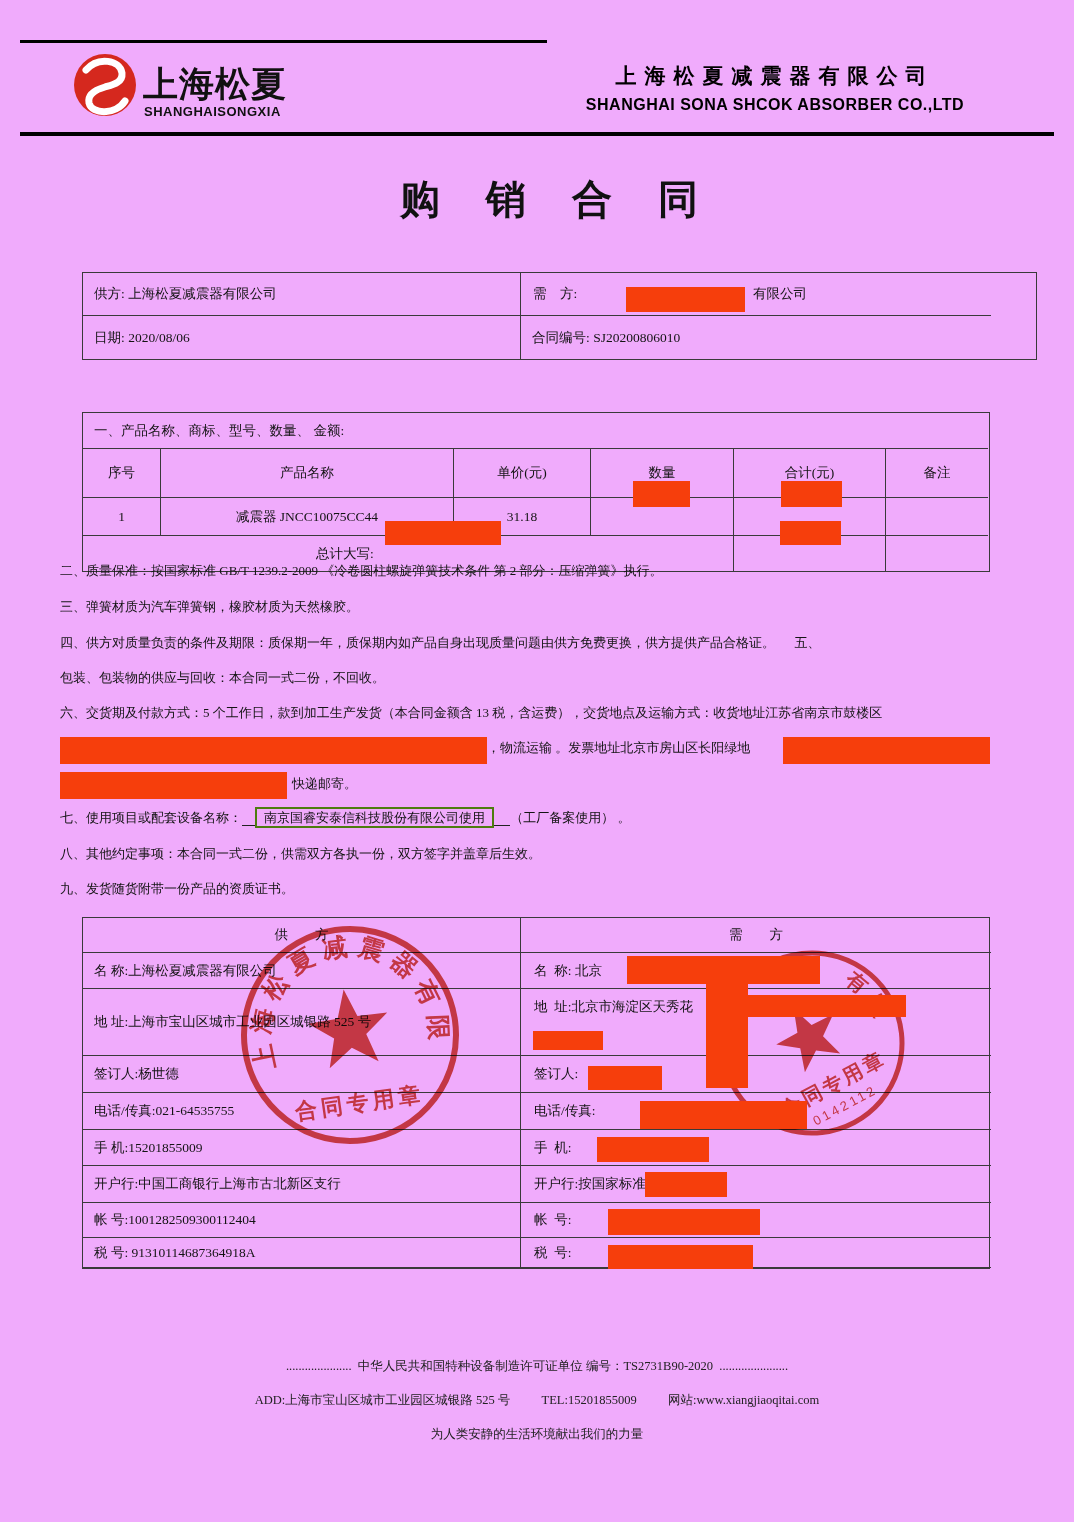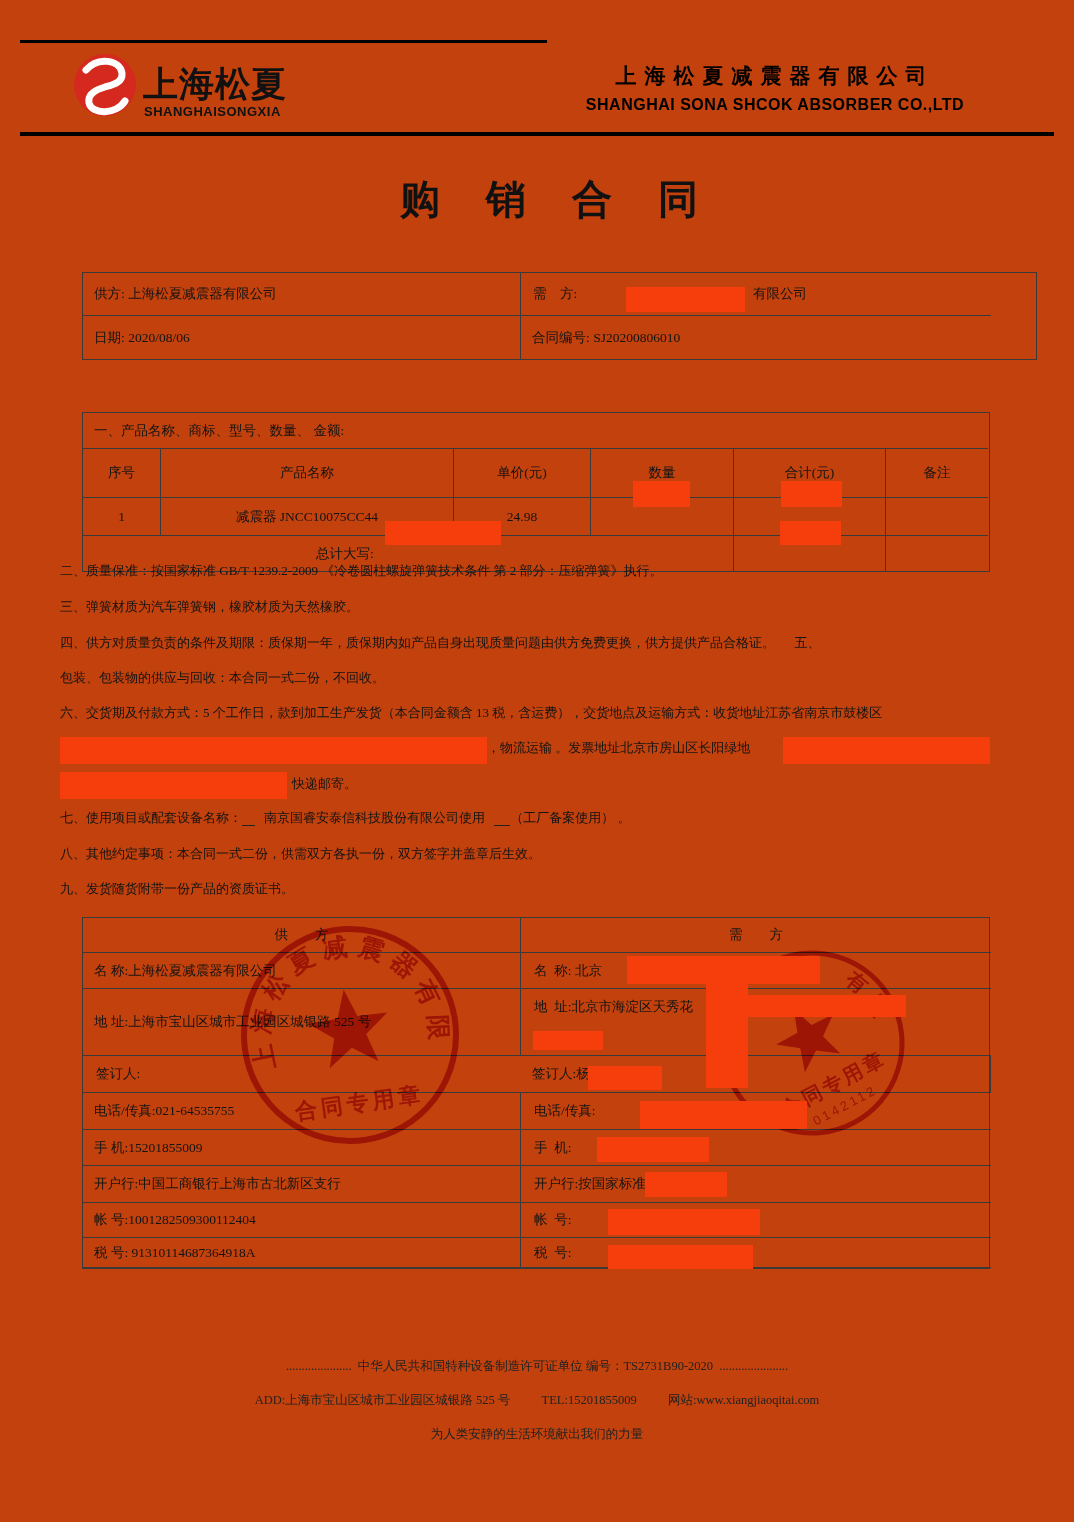--- a/index.html
+++ b/index.html
@@ -1,36 +1,36 @@
 <!DOCTYPE html>
 <html><head>
 <meta charset="utf-8">
 <style>
   html,body{margin:0;padding:0;background:#888;}
-  .page{position:relative;width:1074px;height:1522px;background:#c2410c;margin:0 auto;overflow:hidden;
+  .page{position:relative;width:1074px;height:1522px;background:#f0abfc;margin:0 auto;overflow:hidden;
         font-family:"Liberation Serif","DejaVu Serif",serif;color:#1a1a1a;}
   .abs{position:absolute;}
   .pre{white-space:pre;}
   
   .brand-cn{font-family:"Liberation Sans","DejaVu Sans",sans-serif;font-weight:bold;font-size:35px;letter-spacing:1px;color:#111;line-height:1;}
   .brand-en{font-family:"Liberation Sans","DejaVu Sans",sans-serif;font-weight:bold;font-size:13px;letter-spacing:.5px;color:#111;line-height:1;}
   .hd-cn{font-weight:bold;font-size:21px;letter-spacing:8px;color:#000;text-align:center;}
   .hd-en{font-family:"Liberation Sans","DejaVu Sans",sans-serif;font-weight:bold;font-size:16px;letter-spacing:.5px;color:#000;text-align:center;margin-top:6px;}
   .rule{background:#000;}
   
   .doc-title{width:100%;text-align:center;font-size:40px;font-weight:600;letter-spacing:46px;text-indent:46px;color:#111;}
   
   .grid{display:grid;border:1.5px solid #3a3a3a;box-sizing:border-box;background:transparent;}
   .cell{box-sizing:border-box;display:flex;align-items:center;font-size:13.5px;color:#141414;position:relative;}
   .bR{border-right:1.5px solid #3a3a3a;} .bB{border-bottom:1.5px solid #3a3a3a;}
   .pl{padding-left:11px;} .ctr{justify-content:center;}
   
   .clause{position:absolute;left:60px;font-size:13px;line-height:20px;color:#141414;white-space:pre;}
   .u{border-bottom:1px solid #222;}
-  .boxed{border:2px solid #c2410c;padding:1px 7px;}
+  .boxed{border:2px solid #4d7c0f;padding:1px 7px;}
   
   .redact{position:absolute;background:#f63e0c;z-index:6;}
   .seal{position:absolute;z-index:5;mix-blend-mode:multiply;opacity:.88;}
   .footer-line{width:100%;text-align:center;font-size:12.5px;color:#222;white-space:pre;}
 </style>
 </head>
 <body>
 
 <div class="page">
 
@@ -66,21 +66,21 @@
   <div class="abs grid" style="left:82px;top:412px;width:908px;grid-template-columns:78px 293px 137px 143px 152px 102px;grid-template-rows:36px 49px 38px 35px;">
     <div class="cell bB pl pre" style="grid-column:1/7;">一、产品名称、商标、型号、数量、 金额:</div>
     <div class="cell bR bB ctr">序号</div>
     <div class="cell bR bB ctr">产品名称</div>
     <div class="cell bR bB ctr">单价(元)</div>
     <div class="cell bR bB ctr">数量</div>
     <div class="cell bR bB ctr">合计(元)</div>
     <div class="cell bB ctr">备注</div>
     <div class="cell bR bB ctr">1</div>
     <div class="cell bR bB ctr pre">减震器 JNCC10075CC44</div>
-    <div class="cell bR bB ctr">24.98</div>
+    <div class="cell bR bB ctr">31.18</div>
     <div class="cell bR bB"></div>
     <div class="cell bR bB"></div>
     <div class="cell bB"></div>
     <div class="cell bR" style="grid-column:1/5;padding-left:233px;">总计大写:</div>
     <div class="cell bR"></div>
     <div class="cell"></div>
   </div>
 
   <div class="clause" style="top:561px;">二、质量保准：按国家标准 GB/T 1239.2-2009 《冷卷圆柱螺旋弹簧技术条件 第 2 部分：压缩弹簧》执行。</div>
   <div class="clause" style="top:597px;">三、弹簧材质为汽车弹簧钢，橡胶材质为天然橡胶。</div>
@@ -98,22 +98,22 @@
   <div class="abs grid" style="left:82px;top:917px;width:908px;grid-template-columns:438px 470px;grid-template-rows:35px 36px 67px 37px 37px 36px 37px 35px 30px;z-index:1;">
     <div class="cell bR bB ctr pre">供        方</div>
     <div class="cell bB ctr pre">需        方</div>
 
     <div class="cell bR bB pl pre">名 称:上海松夏减震器有限公司</div>
     <div class="cell bB pre" style="padding-left:13px;">名  称: 北京</div>
 
     <div class="cell bR bB pl pre">地 址:上海市宝山区城市工业园区城银路 525 号</div>
     <div class="cell bB pre" style="padding-left:13px;align-items:flex-start;padding-top:9px;">地  址:北京市海淀区天秀花</div>
 
+    <div class="cell bR bB pl pre">签订人:杨世德</div>
     <div class="cell bB pre" style="padding-left:13px;">签订人:</div>
-    <div class="cell bR bB pl pre">签订人:杨世德</div>
 
     <div class="cell bR bB pl pre">电话/传真:021-64535755</div>
     <div class="cell bB pre" style="padding-left:13px;">电话/传真:</div>
 
     <div class="cell bR bB pl pre">手 机:15201855009</div>
     <div class="cell bB pre" style="padding-left:13px;">手  机:</div>
 
     <div class="cell bR bB pl pre">开户行:中国工商银行上海市古北新区支行</div>
     <div class="cell bB pre" style="padding-left:13px;">开户行:按国家标准</div>
 

